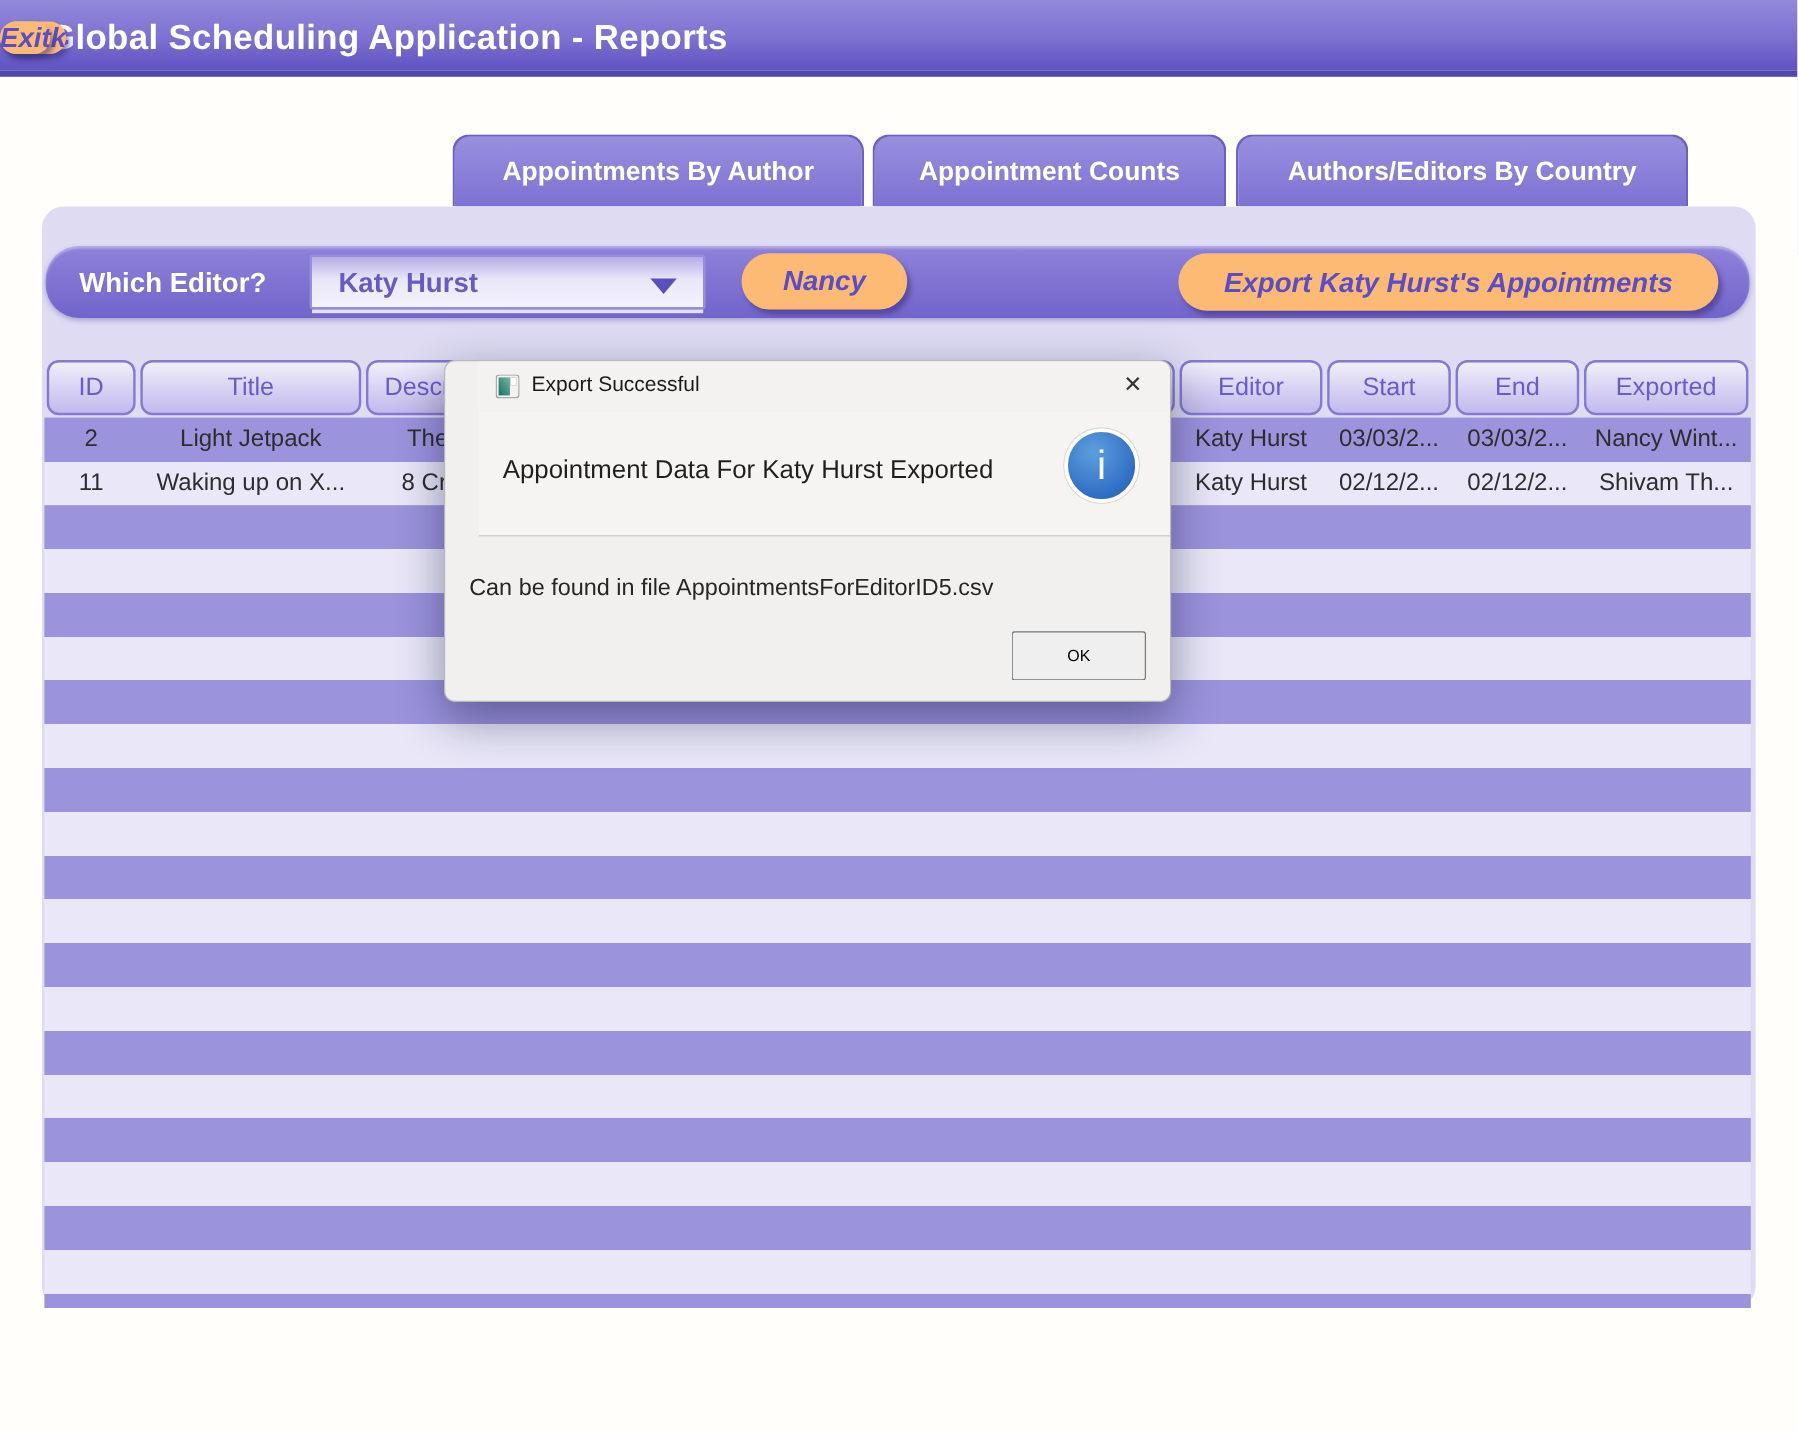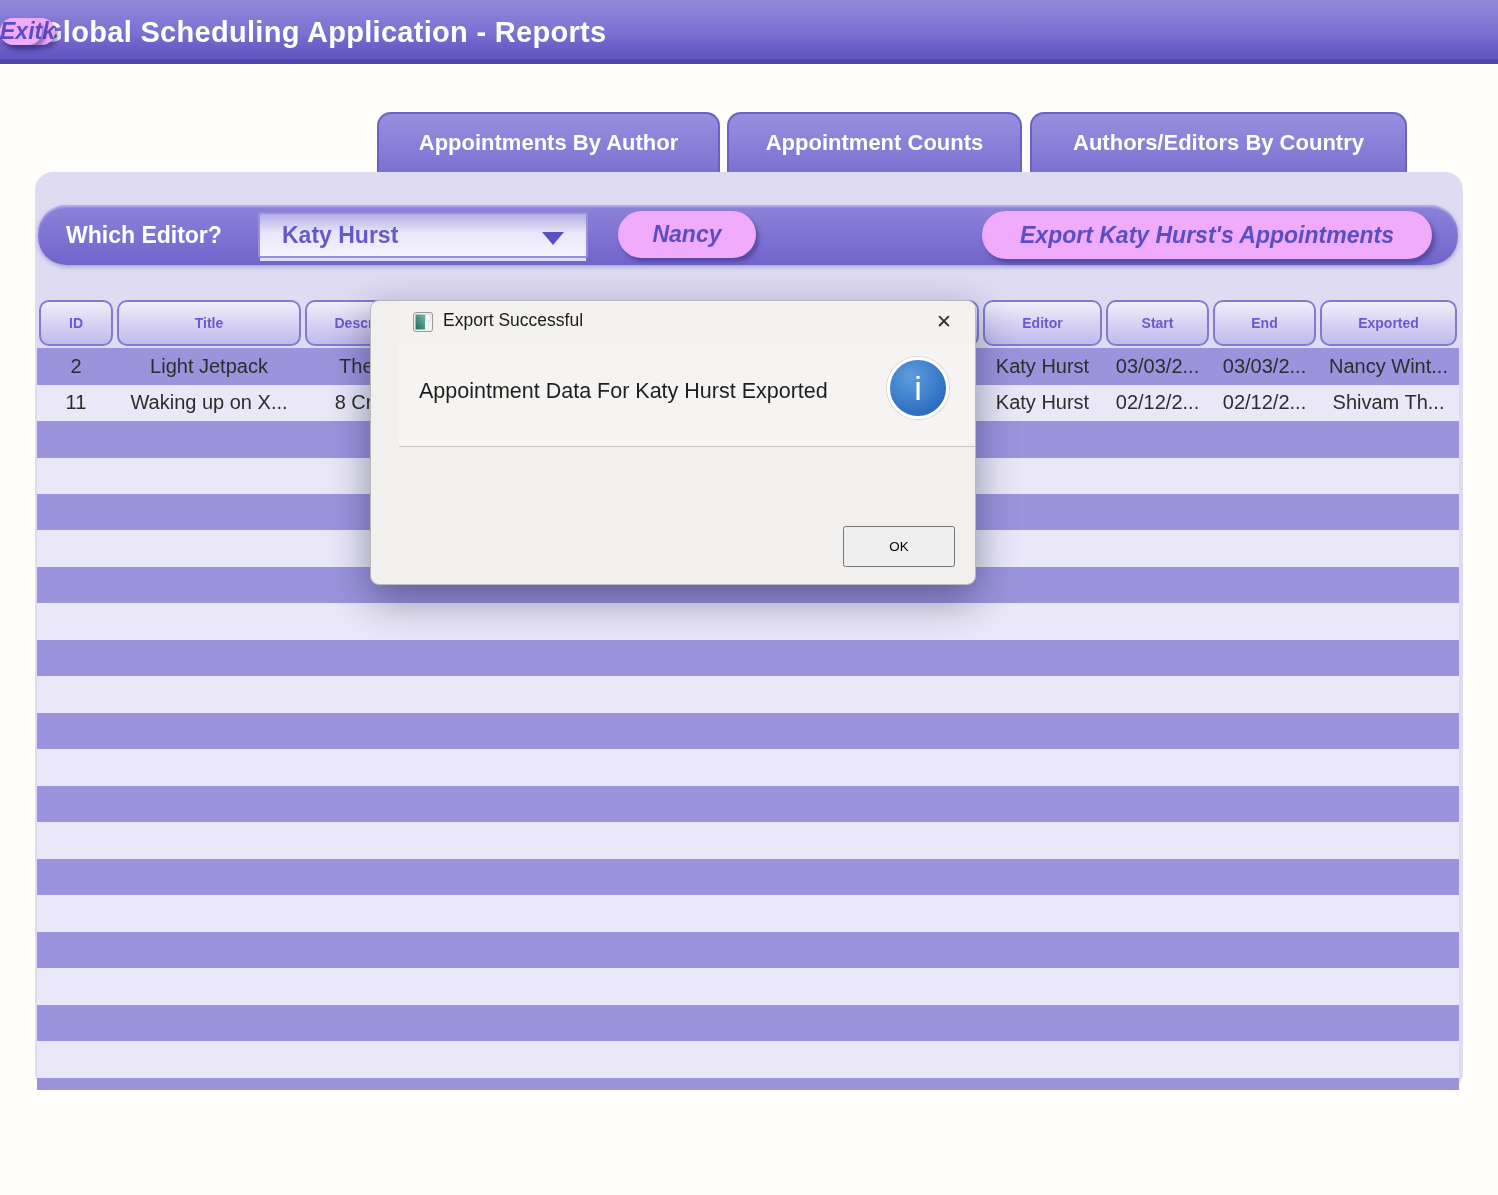--- a/index.html
+++ b/index.html
@@ -36,37 +36,37 @@
     background:linear-gradient(180deg,#8d82d9 0%, #7a6dd0 70%, #7164ca 100%);
     box-shadow:inset 0 2px 2px rgba(255,255,255,.35), 0 2px 4px rgba(70,58,150,.35); }
   .filter-label { position:absolute; left:28px; top:17px; color:#ffffff; font-size:23px; font-weight:bold; }
   .editor-combo { position:absolute; left:220px; top:7px; width:330px; height:46px;
     background:linear-gradient(180deg,#b5ace5 0%, #e9e6f9 45%, #f5f3fd 100%);
     border:2px solid #9harm; border:2px solid #978edd; border-radius:3px; cursor:pointer; }
   .editor-combo::after { content:""; position:absolute; left:0; bottom:-5px; width:100%; height:3px; background:rgba(255,255,255,.8); }
   .combo-value { position:absolute; left:22px; top:8px; font-size:23px; font-weight:bold; color:#655ac7; }
   .combo-arrow { position:absolute; right:22px; top:18px; width:0; height:0;
     border-left:11px solid transparent; border-right:11px solid transparent; border-top:13px solid #5b4ec0; }
-  .pill-btn { position:absolute; background:#f0abfc; border:none; border-radius:26px;
+  .pill-btn { position:absolute; background:#fdba74; border:none; border-radius:26px;
     color:#5b4ec4; font-size:23px; font-weight:bold; font-style:italic;
     font-family:"Liberation Sans", sans-serif;
     box-shadow:3px 4px 4px rgba(52,42,120,.5); cursor:pointer; }
   .submit-btn { left:580px; top:6px; width:138px; height:47px; }
   .export-btn { left:944px; top:6px; width:450px; height:48px; }
 
   
   .table { position:absolute; left:37px; top:300px; width:1422px; height:790px; z-index:2; }
   .thead { display:flex; height:46px; }
   .c0{width:78px;} .c1{width:188px;} .c2{width:140px;} .c3{width:538px;}
   .c4{width:123px;} .c5{width:107px;} .c6{width:107px;} .c7{width:141px;}
   .th-box { margin:0 2px; height:100%; border-radius:10px;
     background:linear-gradient(180deg,#f1effb 0%, #d6d0f2 55%, #c2baec 100%);
     border:2px solid #8densed; border:2px solid #837ad2;
     display:flex; align-items:center; justify-content:center;
-    color:#695bce; font-size:14px; font-weight:bold; cursor:pointer; }
+    color:#695bce; font-size:21px; font-weight:normal; cursor:pointer; }
   .trow { display:flex; height:36.5px; align-items:center; cursor:pointer; }
   .trow.dark { background:#9b94dd; margin-top:2px; }
   .trow.light { background:#e9e7f8; }
   .td { font-size:20px; color:#2d2d2d; text-align:center; white-space:nowrap; overflow:hidden; }
   .stripes { height:669px; background:repeating-linear-gradient(180deg,
       #9b94dd 0px, #9b94dd 36.5px, #e9e7f8 36.5px, #e9e7f8 73px); }
 
   
   .dialog { position:absolute; left:370px; top:300px; width:606px; height:285px;
     background:#f1f0ee; border:1px solid #b9b8b6; border-radius:9px; z-index:10;
@@ -194,20 +194,21 @@
           <rect x="12.5" y="2.5" width="5" height="6.5" fill="#ffffff" stroke="#c9c9c9" stroke-width="0.6"></rect>
         </svg>
       </span>
       <span class="dlg-title">Export Successful</span>
       <span class="dlg-close">✕</span>
     </div>
     <div class="dlg-header">
       <div class="dlg-heading">Appointment Data For Katy Hurst Exported</div>
       <div class="info-icon">i</div>
     </div>
+    <div class="dlg-body-text">Can be found in file AppointmentsForEditorID5.csv</div>
     <button class="ok-btn">OK</button>
   </div>
 
   <div class="footer-bar"></div>
   <div class="footer-status">English Localization : America/Los_Angeles</div>
   <button class="pill-btn back-btn">Back</button>
   <button class="pill-btn exit-btn">Exit</button>
 
 </div>
 

